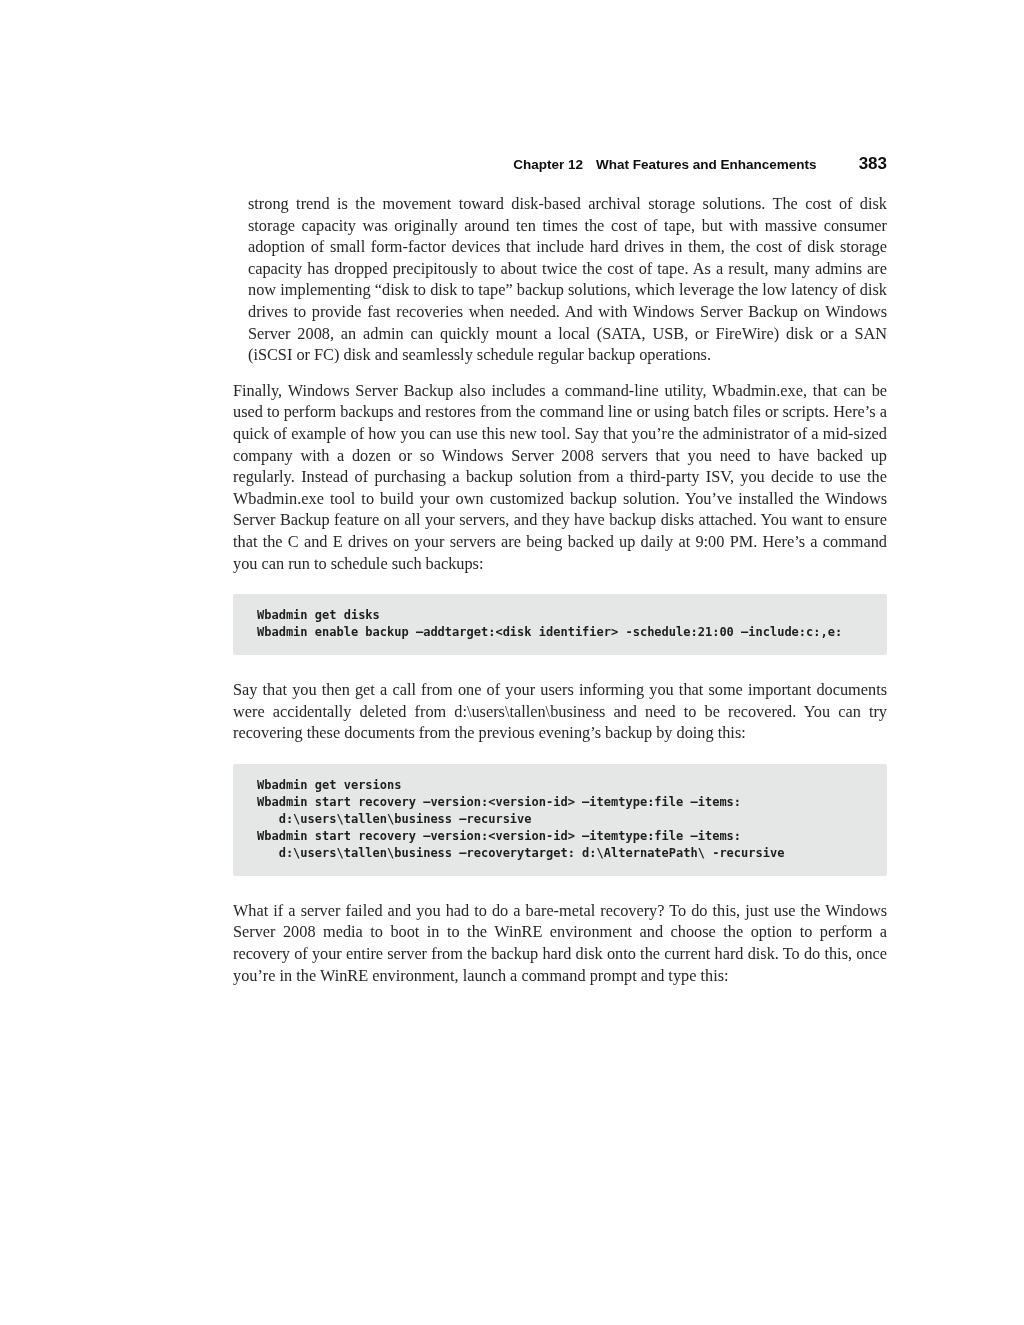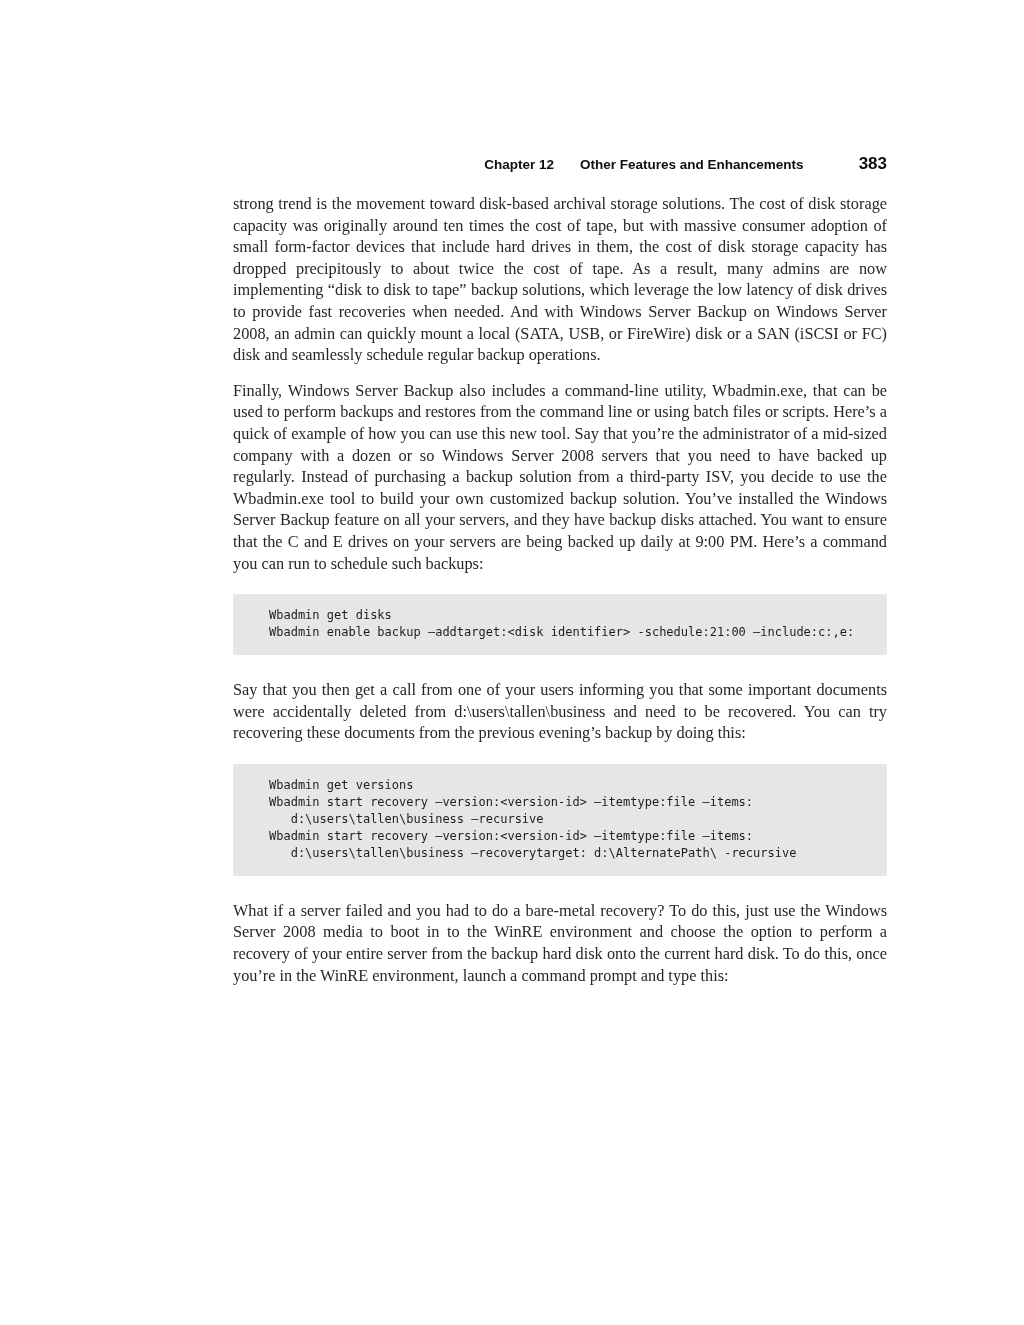--- a/index.html
+++ b/index.html
@@ -22,56 +22,55 @@
   .running-header {
     display: flex;
     justify-content: flex-end;
     align-items: baseline;
     font-family: "Liberation Sans", sans-serif;
     font-weight: bold;
     font-size: 13.5px;
     line-height: 16px;
     color: #0e0e0e;
     margin-bottom: 20px;
-    gap: 13px;
   }
   .running-header .chapter-label { margin-right: 13px; }
   .running-header .pagenum { margin-left: 42px; font-size: 17px; }
   p.body-par {
     font-size: 16.3px;
     line-height: 21.6px;
     color: #262626;
     text-align: justify;
     margin: 14px 0;
     hyphens: none;
   }
-  p.body-par:first-of-type { margin-top: 0; }
+  p.body-par:first-of-type { margin-top: 0; margin-left: 15px; }
   pre.code {
     background: #e5e6e6;
     color: #1d1d1d;
     font-family: "DejaVu Sans Mono", "Liberation Mono", monospace;
     font-size: 12px;
-    font-weight: 400;
+    font-weight: 700;
     line-height: 17px;
-    padding: 13px 20px 14px 36px;
+    padding: 13px 20px 14px 24px;
     margin: 20px 0 24px 0;
     white-space: pre;
     border-radius: 2px;
     overflow: hidden;
   }
 </style>
 </head>
 <body>
 
 <div class="page">
   <div class="content">
 
     <div class="running-header">
       <span class="chapter-label">Chapter 12</span>
-      <span class="chapter-title">Other Features and Enhancements</span>
+      <span class="chapter-title">What Features and Enhancements</span>
       <span class="pagenum">383</span>
     </div>
 
     <p class="body-par">strong trend is the movement toward disk-based archival storage solutions. The cost of disk storage capacity was originally around ten times the cost of tape, but with massive consumer adoption of small form-factor devices that include hard drives in them, the cost of disk storage capacity has dropped precipitously to about twice the cost of tape. As a result, many admins are now implementing “disk to disk to tape” backup solutions, which leverage the low latency of disk drives to provide fast recoveries when needed. And with Windows Server Backup on Windows Server 2008, an admin can quickly mount a local (SATA, USB, or FireWire) disk or a SAN (iSCSI or FC) disk and seamlessly schedule regular backup operations.</p>
 
     <p class="body-par">Finally, Windows Server Backup also includes a command-line utility, Wbadmin.exe, that can be used to perform backups and restores from the command line or using batch files or scripts. Here’s a quick of example of how you can use this new tool. Say that you’re the administrator of a mid-sized company with a dozen or so Windows Server 2008 servers that you need to have backed up regularly. Instead of purchasing a backup solution from a third-party ISV, you decide to use the Wbadmin.exe tool to build your own customized backup solution. You’ve installed the Windows Server Backup feature on all your servers, and they have backup disks attached. You want to ensure that the C and E drives on your servers are being backed up daily at 9:00 PM. Here’s a command you can run to schedule such backups:</p>
 
     <pre class="code">Wbadmin get disks
 Wbadmin enable backup –addtarget:&lt;disk identifier&gt; -schedule:21:00 –include:c:,e:</pre>
 

